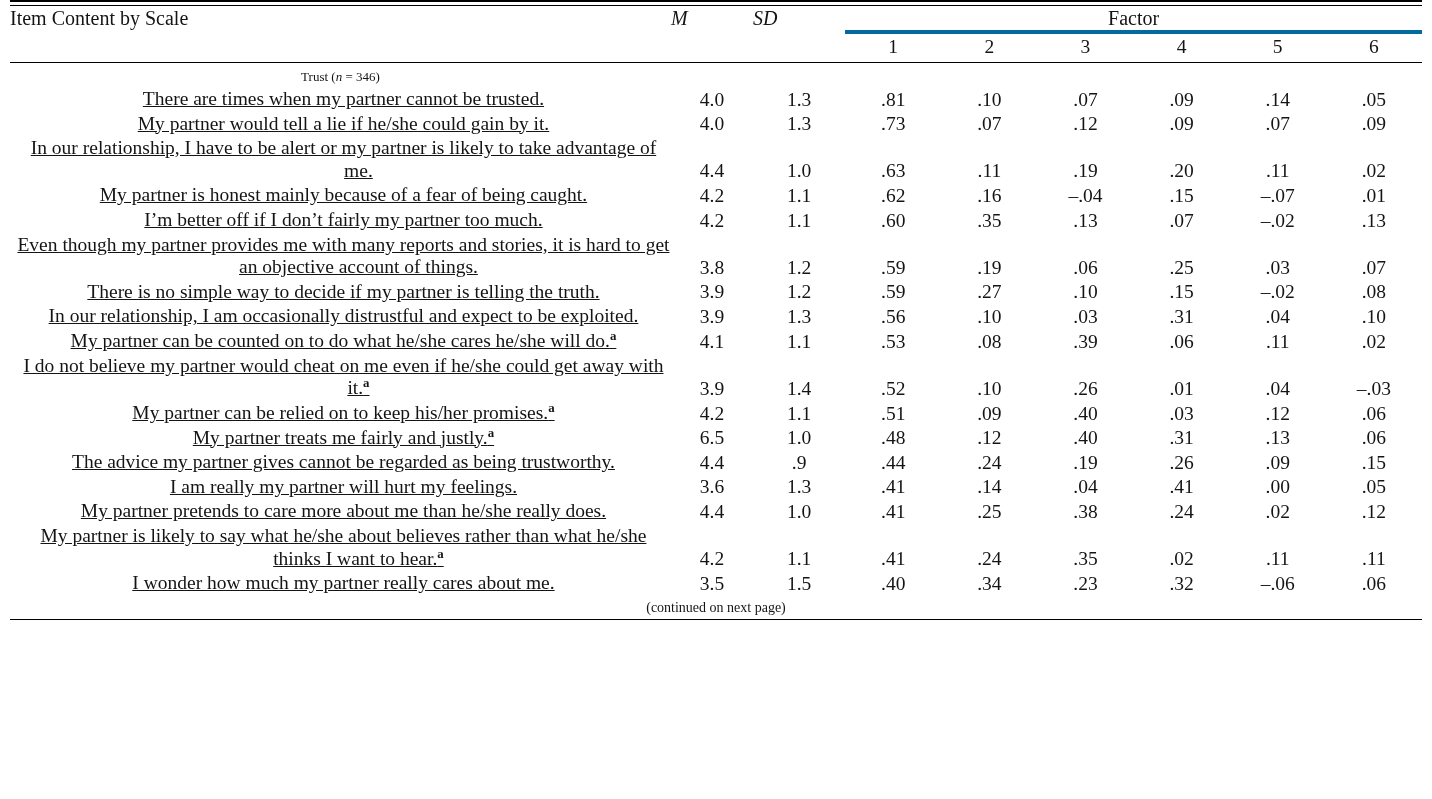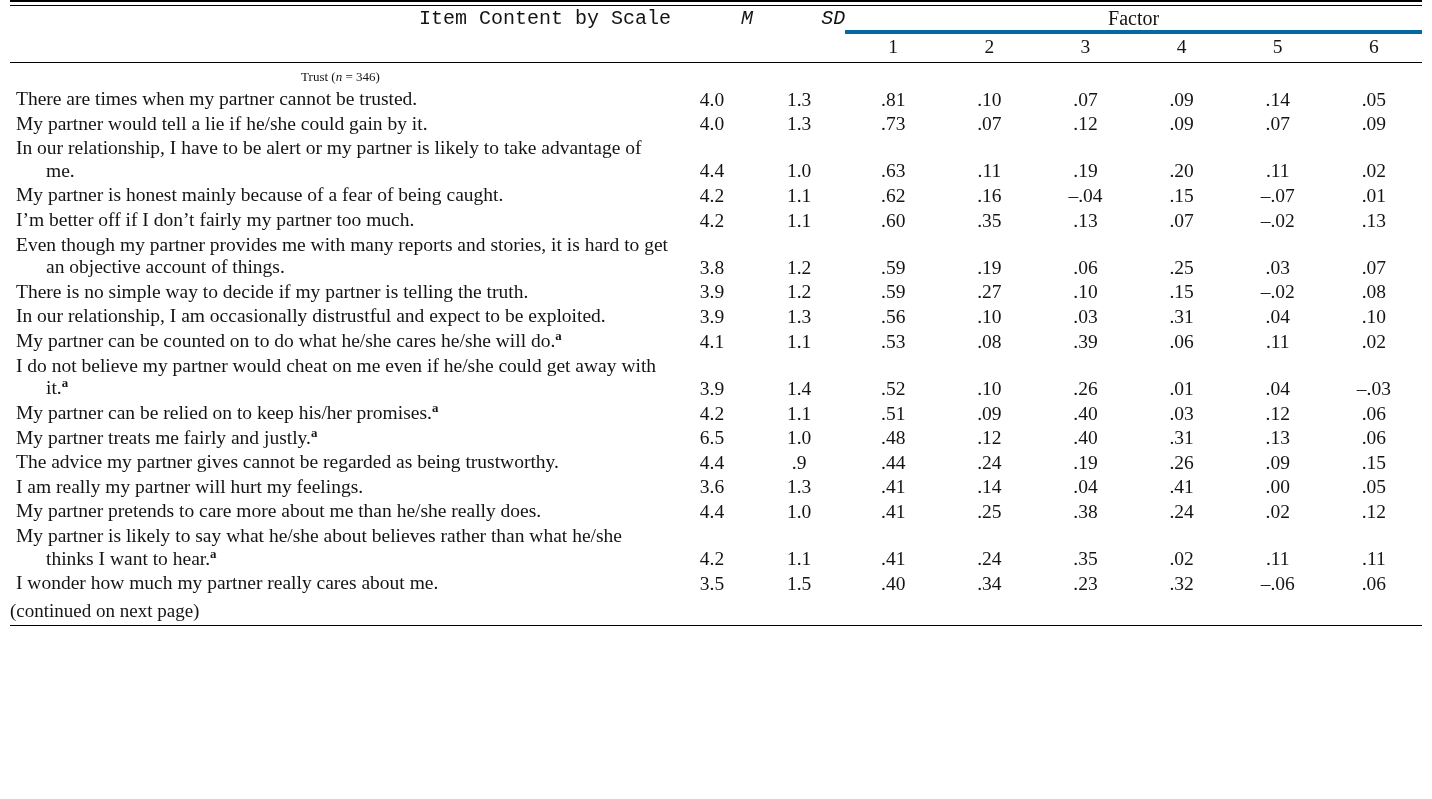--- a/index.html
+++ b/index.html
@@ -34,25 +34,24 @@
     padding: 0;
     vertical-align: bottom;
     font-weight: normal;
   }
   .c-item { width: 660px; text-align: left; padding-left: 4px; }
   .c-m    { width: 82px;  text-align: center; }
   .c-sd   { width: 92px;  text-align: center; }
   .c-f    { width: 96px;  text-align: center; }
 
   .head-label {
-    text-align: right;
+    text-align: left;
     padding-bottom: 5px;
     padding-top: 7px;
     font-size: 20px;
-    font-family: Liberation Mono, monospace;
   }
   .factor-span {
     text-align: center;
     padding-bottom: 4px;
     padding-top: 7px;
     font-size: 20px;
   }
   .factor-underline {
     border-bottom: 4px solid #0369a1;
   }
@@ -66,36 +65,38 @@
     text-align: center;
     padding-top: 5px;
     padding-bottom: 2px;
     font-size: 13px;
   }
   .section-title {
     display: inline-block;
     padding-left: 0px;
   }
   .item-cell {
-    text-align: left;
+    text-align: center;
     padding-left: 6px;
     padding-top: 1px;
     padding-bottom: 1px;
     line-height: 1.16;
+    text-decoration: underline;
   }
   .val {
     text-align: center;
     padding-top: 1px;
     padding-bottom: 1px;
     vertical-align: bottom;
   }
   .continued-row td {
+    text-align: center;
     padding-top: 4px;
     padding-bottom: 3px;
-    font-size: 19px;
+    font-size: 14px;
   }
   sup {
     font-size: 0.66em;
     vertical-align: super;
     line-height: 0;
     font-weight: bold;
   }
   .it { font-style: italic; }
   .hanging {
     padding-left: 36px;

